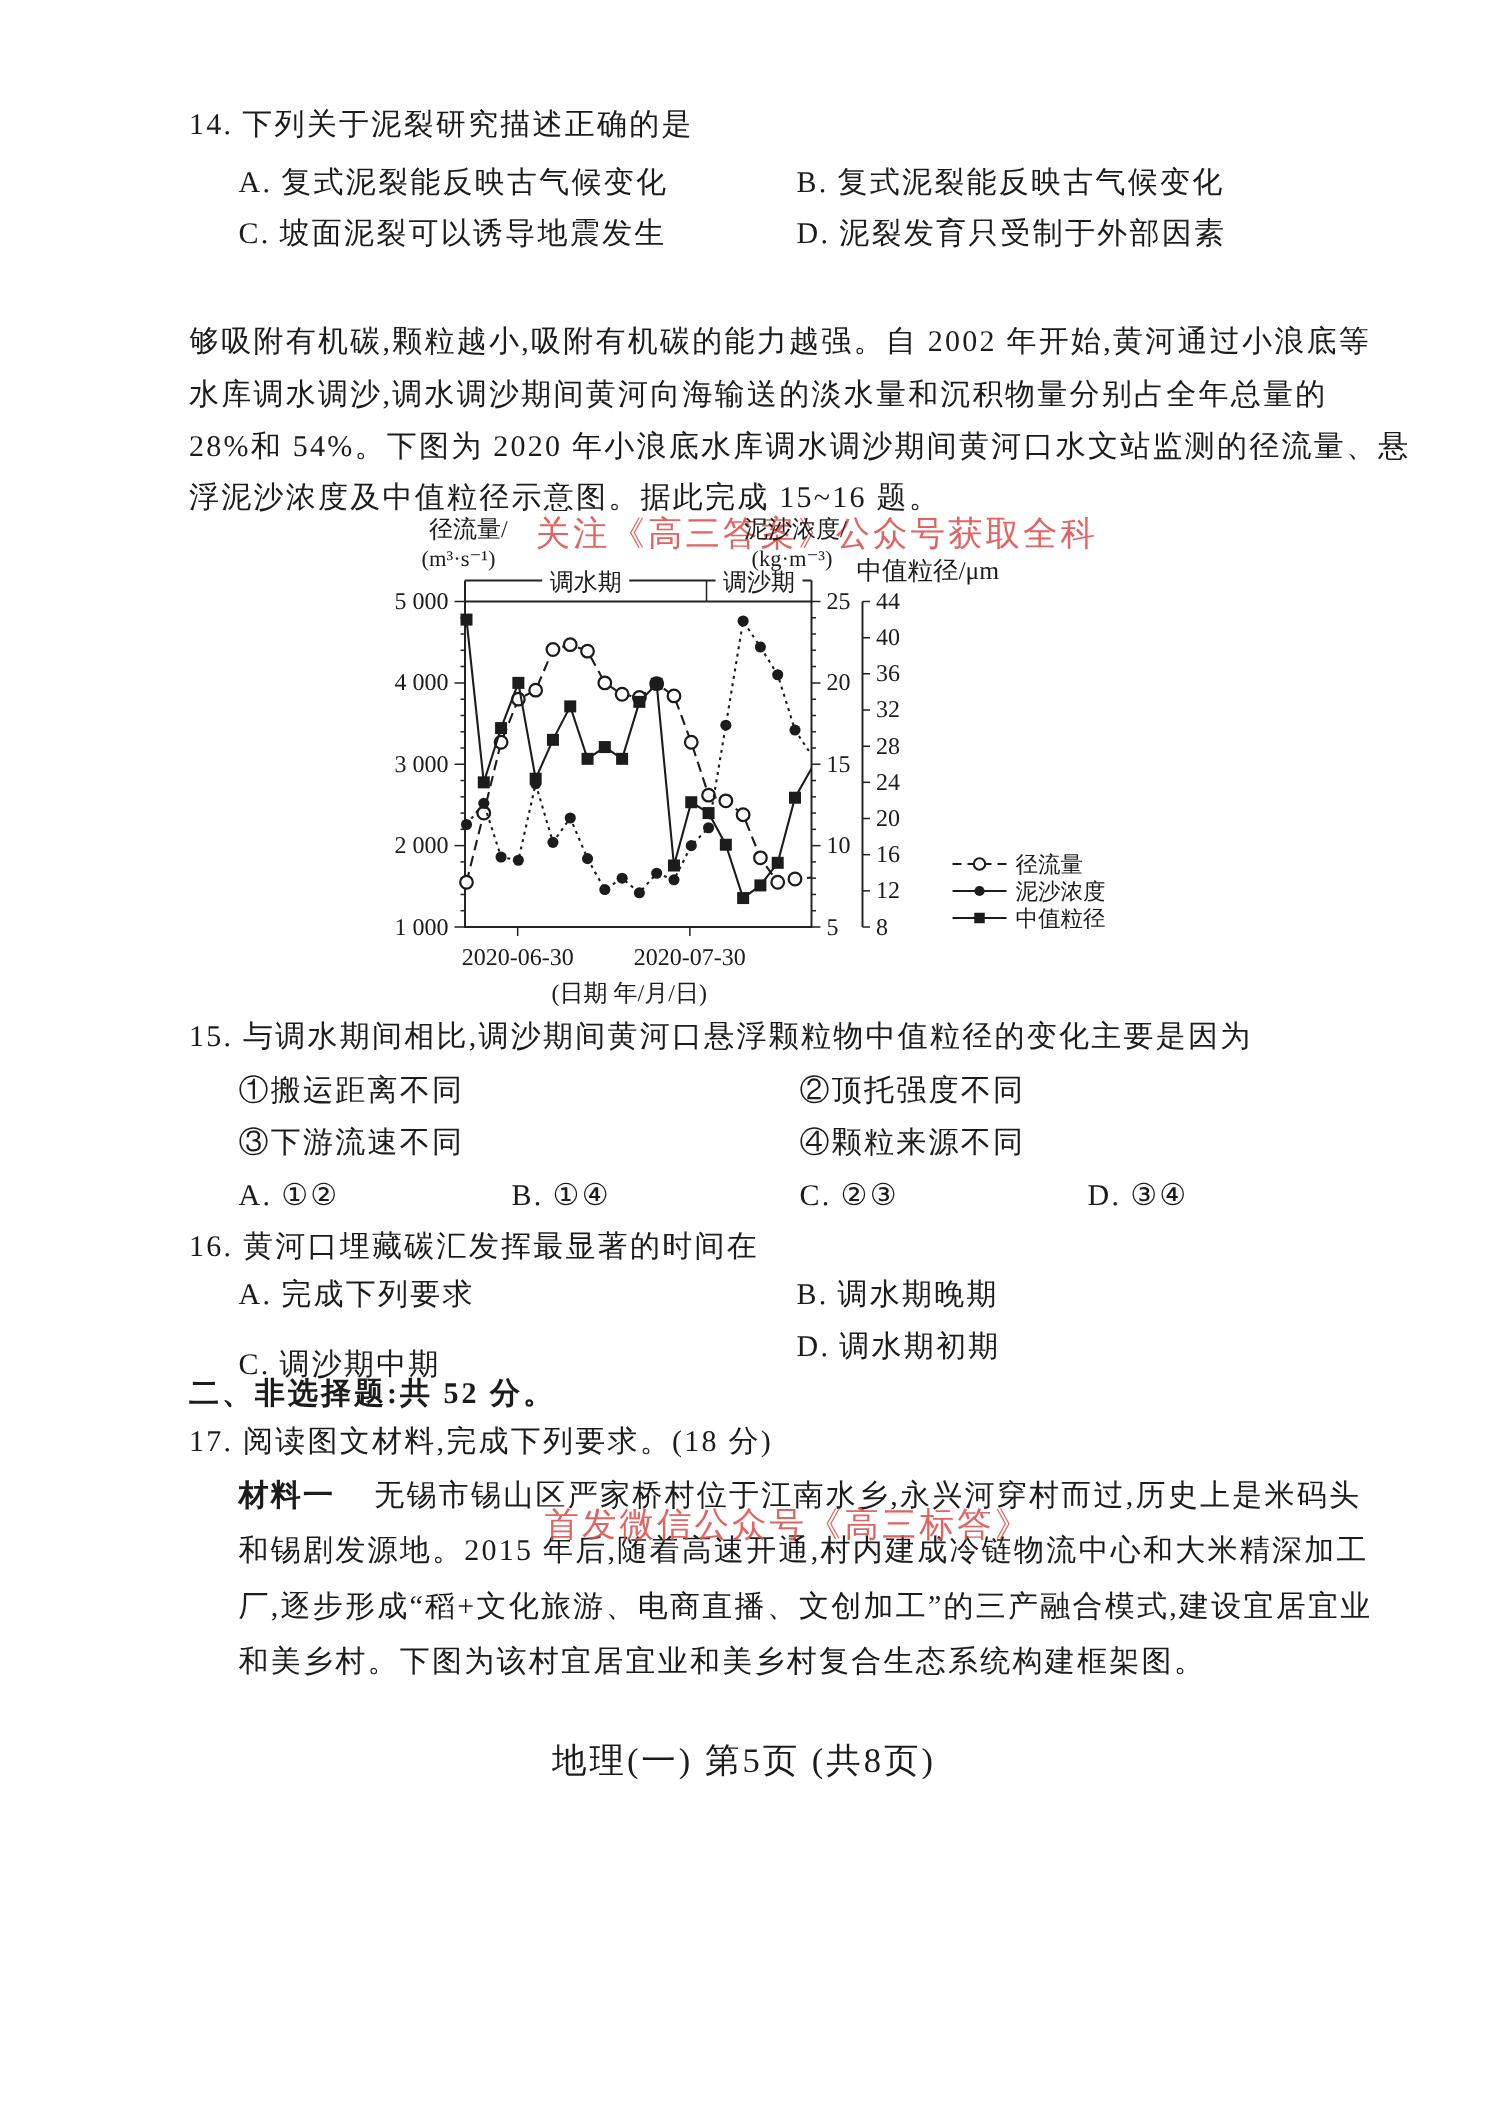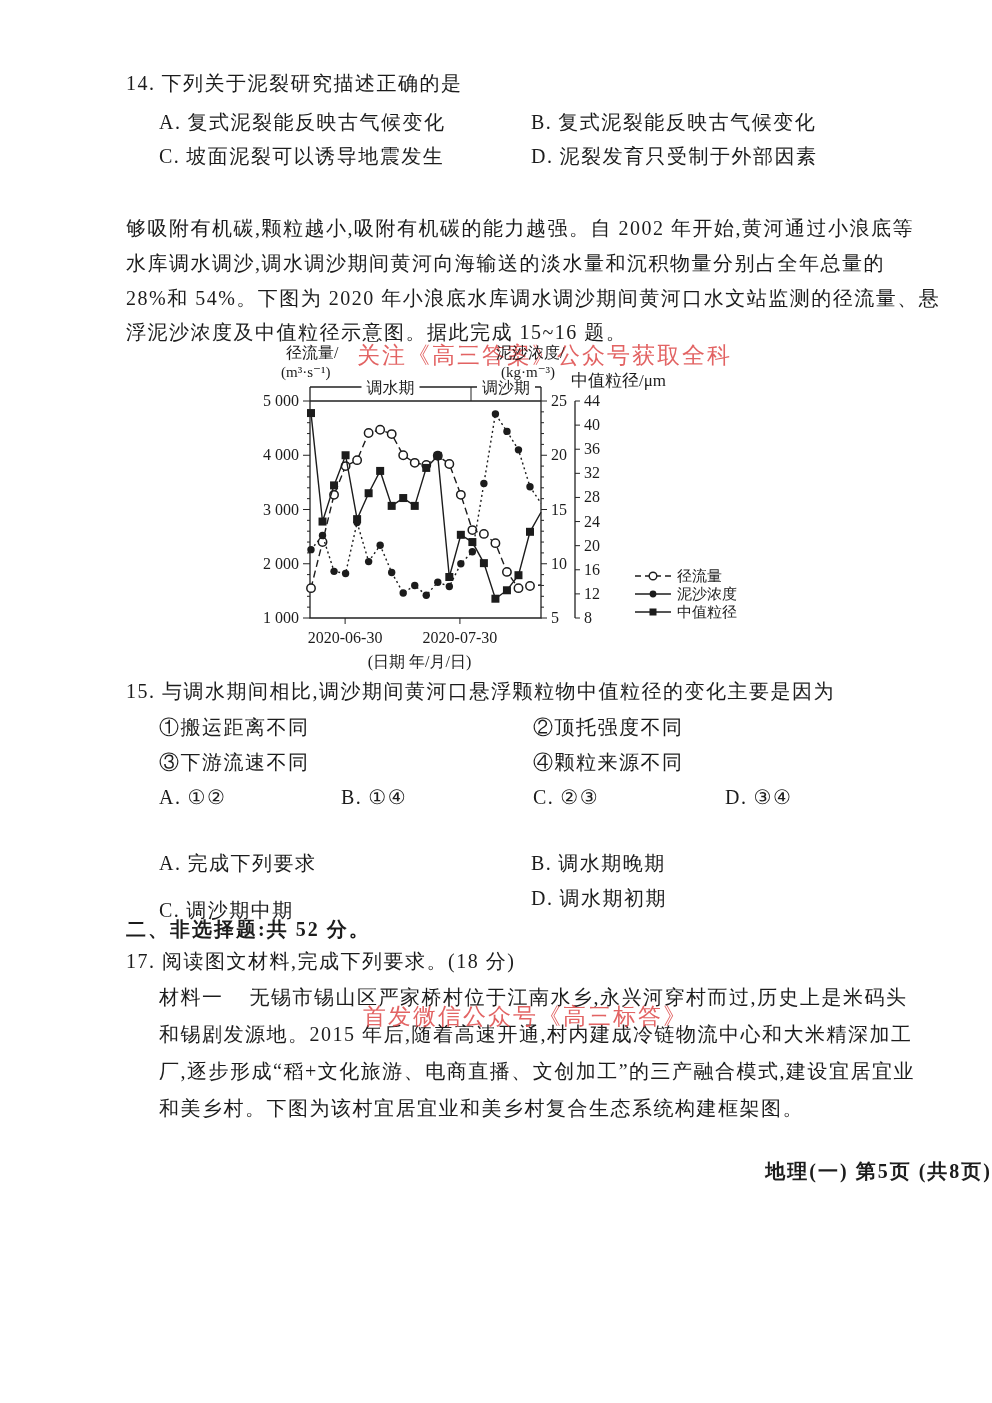--- a/index.html
+++ b/index.html
@@ -6,22 +6,22 @@
   .page{
     position:relative;width:992px;height:1403px;margin:0 auto;
     background:#ffffff;overflow:hidden;
     font-family:"Liberation Serif","DejaVu Serif",serif;
     color:#1c1c1c;
   }
   .t{position:absolute;white-space:nowrap;font-size:20px;letter-spacing:1.5px;line-height:1;margin-left:13px;}
   .opt-label{margin-right:6px;}
   .bold{font-weight:700;letter-spacing:2px;}
   .watermark{position:absolute;white-space:nowrap;color:rgba(222,77,77,.88);font-size:23px;letter-spacing:2px;}
-  .footer{position:absolute;left:0;right:0;text-align:right;font-size:20px;letter-spacing:2px;font-weight:bold;}
-  .material-label{font-weight:400;margin-right:26px;}
+  .footer{position:absolute;left:0;right:0;text-align:center;font-size:23px;letter-spacing:2px;}
+  .material-label{font-weight:700;margin-right:26px;}
   #chart-svg{position:absolute;left:250px;top:344px;}
   #chart-svg text{font-family:"Liberation Serif","DejaVu Serif",serif;fill:#1c1c1c;}
   #chart-svg .axis{stroke:#222;stroke-width:1.3;fill:none;}
   #chart-svg .tick{stroke:#222;stroke-width:1;}
 </style>
 </head>
 <body>
 
 <div class="page">
 
@@ -205,20 +205,21 @@
   <div class="t" style="left:113px;top:681px">15. 与调水期间相比,调沙期间黄河口悬浮颗粒物中值粒径的变化主要是因为</div>
   <div class="t" style="left:146px;top:717px">①搬运距离不同</div>
   <div class="t" style="left:520px;top:717px">②顶托强度不同</div>
   <div class="t" style="left:146px;top:752px">③下游流速不同</div>
   <div class="t" style="left:520px;top:752px">④颗粒来源不同</div>
   <div class="t" style="left:146px;top:787px"><span class="opt-label">A.</span><span>①②</span></div>
   <div class="t" style="left:328px;top:787px"><span class="opt-label">B.</span><span>①④</span></div>
   <div class="t" style="left:520px;top:787px"><span class="opt-label">C.</span><span>②③</span></div>
   <div class="t" style="left:712px;top:787px"><span class="opt-label">D.</span><span>③④</span></div>
 
+  <div class="t" style="left:113px;top:821px">16. 黄河口埋藏碳汇发挥最显著的时间在</div>
   <div class="t" style="left:146px;top:853px"><span class="opt-label">A.</span><span>完成下列要求</span></div>
   <div class="t" style="left:518px;top:853px"><span class="opt-label">B.</span><span>调水期晚期</span></div>
   <div class="t" style="left:146px;top:900px"><span class="opt-label">C.</span><span>调沙期中期</span></div>
   <div class="t" style="left:518px;top:888px"><span class="opt-label">D.</span><span>调水期初期</span></div>
 
   <div class="t bold" style="left:113px;top:919px">二、非选择题:共 52 分。</div>
 
   <div class="t" style="left:113px;top:951px">17. 阅读图文材料,完成下列要求。(18 分)</div>
   <div class="t" style="left:146px;top:987px"><span class="material-label">材料一</span><span>无锡市锡山区严家桥村位于江南水乡,永兴河穿村而过,历史上是米码头</span></div>
   <div class="t" style="left:146px;top:1024px">和锡剧发源地。2015 年后,随着高速开通,村内建成冷链物流中心和大米精深加工</div>

